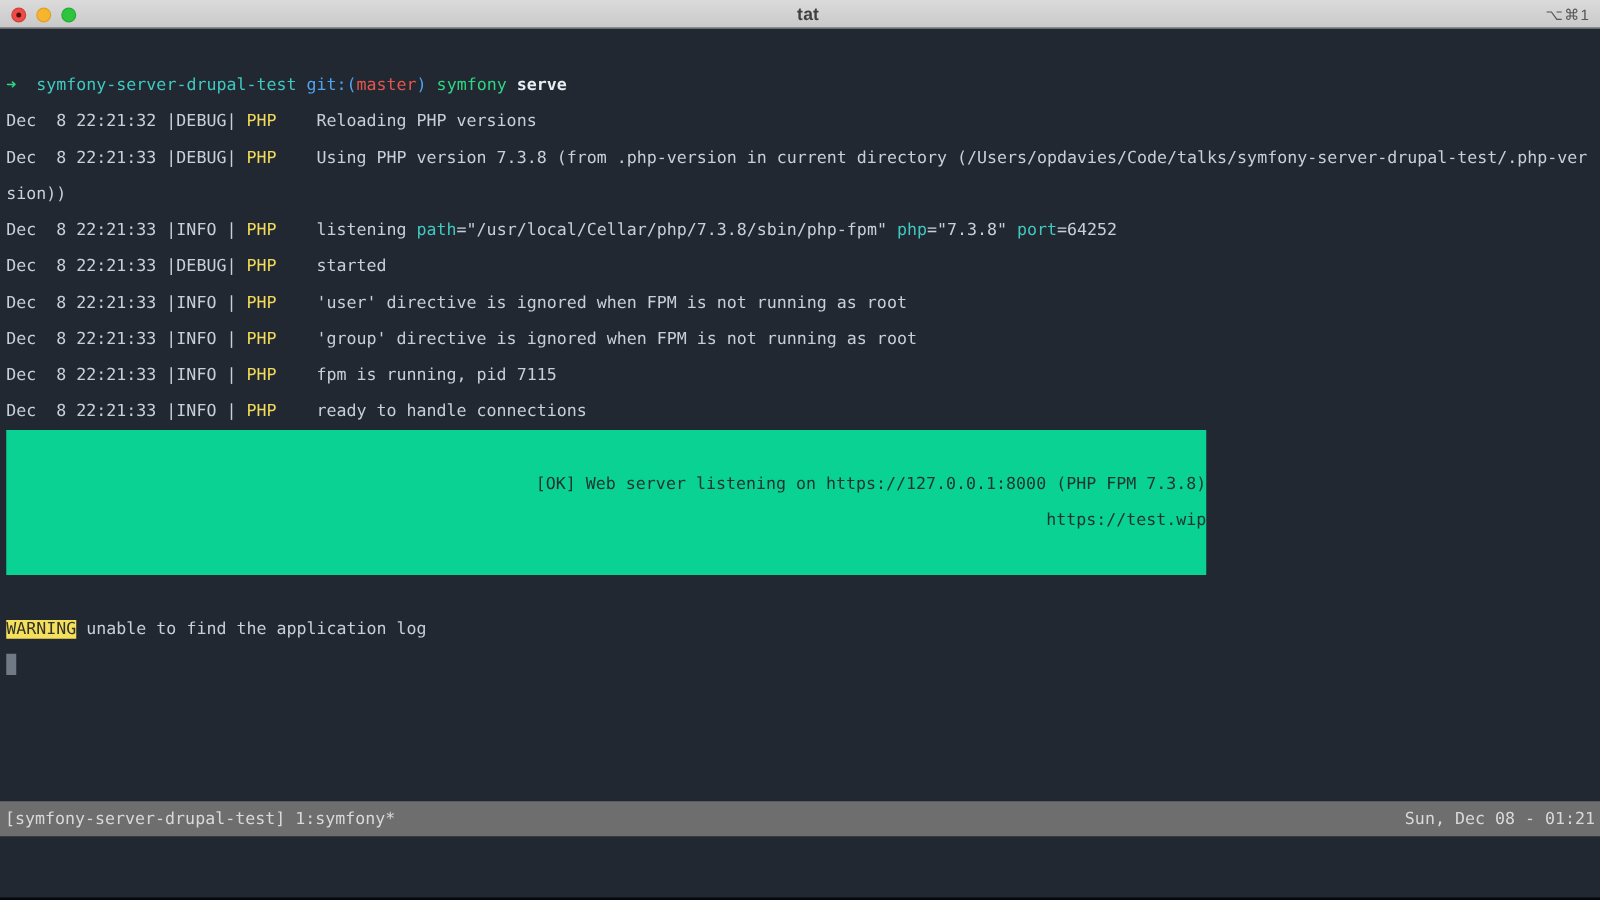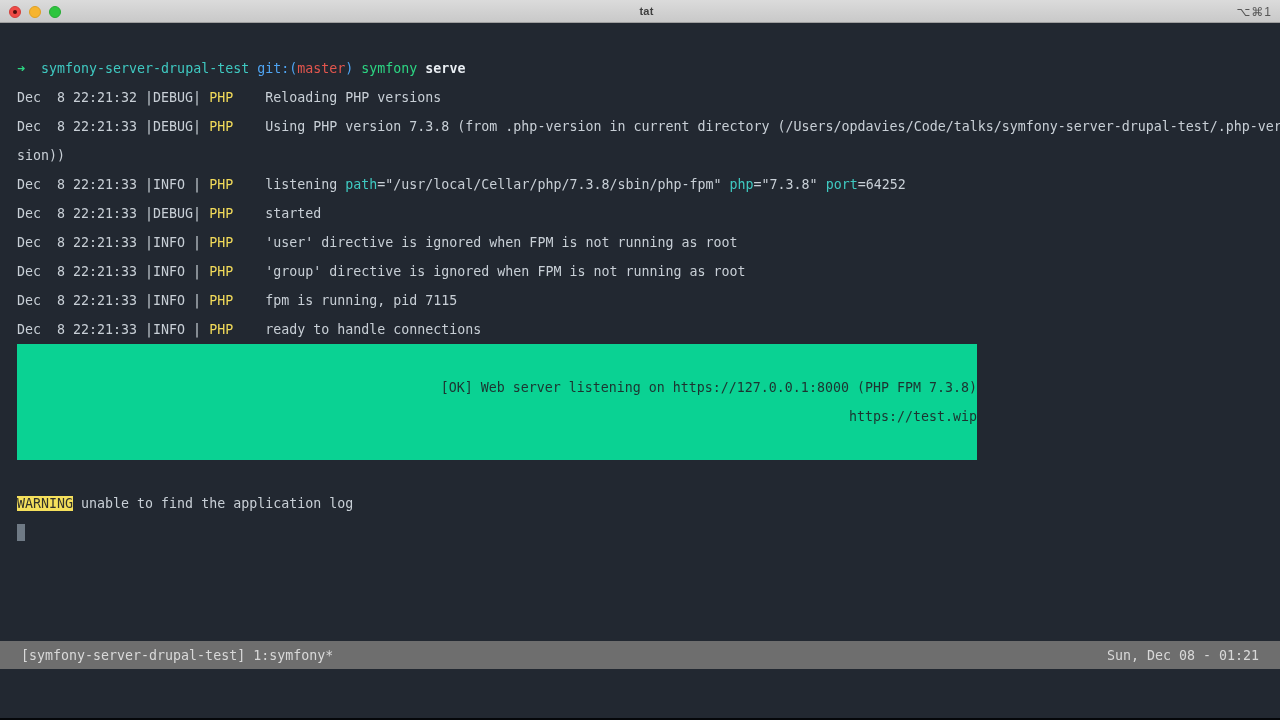--- a/index.html
+++ b/index.html
@@ -18,35 +18,35 @@
     display: flex; align-items: center;
     font-family: "Liberation Sans", sans-serif;
   }
   .traffic { position: absolute; left: 9px; top: 0; height: 23px; display: flex; align-items: center; gap: 8px; }
   .tl { width: 12px; height: 12px; border-radius: 50%; display: inline-flex; align-items: center; justify-content: center; }
   .tl.red    { background: #ef4b47; border: 0.5px solid #d23f3b; }
   .tl.red .dot { width: 4px; height: 4px; border-radius: 50%; background: #50100e; }
   .tl.yellow { background: #f6b42f; border: 0.5px solid #dfa023; }
   .tl.green  { background: #2dc53e; border: 0.5px solid #27ab35; }
   .wtitle {
-    flex: 1; text-align: center; font-size: 11px; font-weight: bold; color: #404040;
+    flex: 1; text-align: center; font-size: 14px; font-weight: bold; color: #404040;
     letter-spacing: 0.2px;
     padding-left: 13px;
   }
   .wshortcut {
     position: absolute; right: 8px; top: 0; height: 23px;
     display: flex; align-items: center;
     font-size: 12px; color: #555; letter-spacing: 1px;
   }
 
   
   .terminal {
     position: absolute; top: 23px; left: 0; right: 0; bottom: 0;
     background: #222831;
-    padding: 31px 0 0 17px;
+    padding: 31px 0 0 5px;
     font-size: 13.3px;
     line-height: 29px;
     white-space: pre;
     color: var(--fg);
   }
   .tline { height: 29px; }
   .c-fg     { color: var(--fg); text-align: center; }
   .c-yellow { color: var(--yellow); }
   .c-cyan   { color: var(--cyan); }
   .c-blue   { color: var(--blue); }
@@ -71,21 +71,21 @@
     padding-top: 29px;
   }
   .okbox div { height: 29px; line-height: 29px; text-align: right; }
 
   
   .tmux {
     position: absolute; left: 0; right: 0; top: 641px; height: 28px;
     background: var(--tmux-bg);
     color: var(--tmux-fg);
     display: flex; align-items: center; justify-content: space-between;
-    padding: 0 21px;
+    padding: 0 4px;
     font-size: 13.3px;
     white-space: pre;
   }
   .bottom-edge {
     position: absolute; left: 0; right: 0; bottom: 0; height: 2px;
     background: #05070a;
   }
 </style>
 </head>
 <body>

